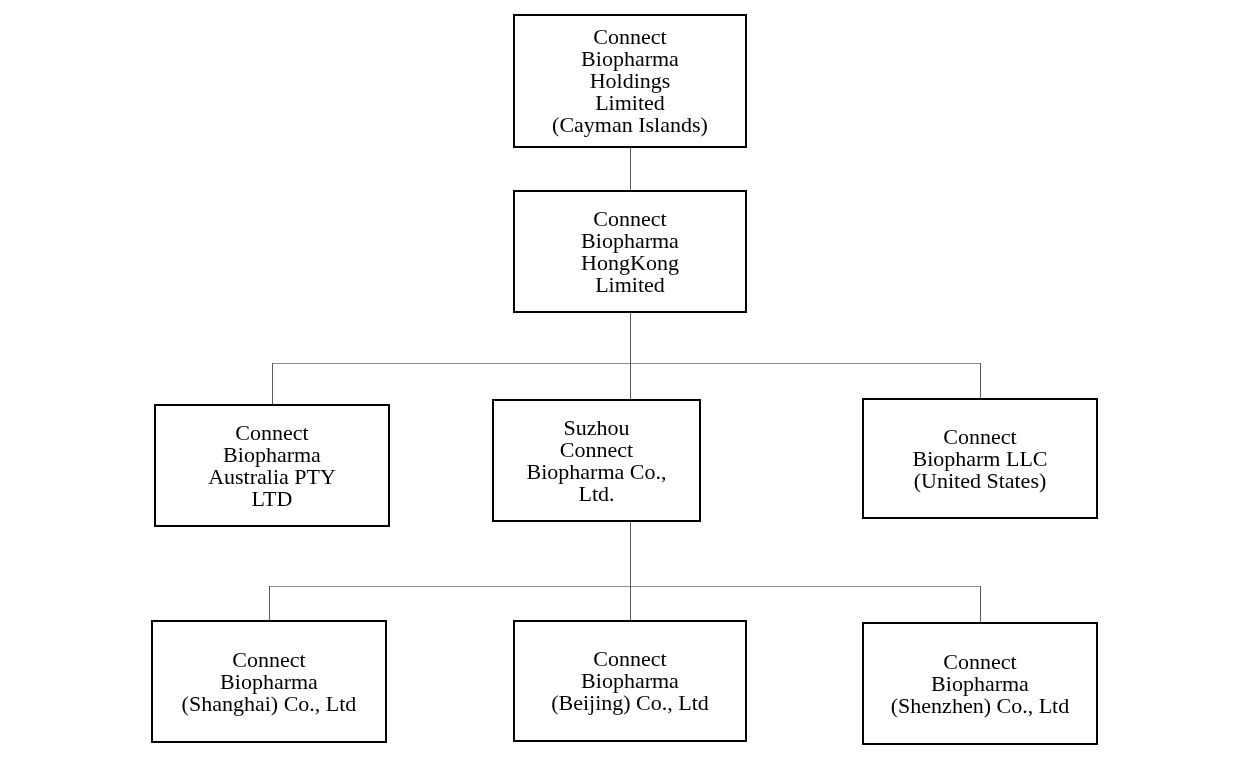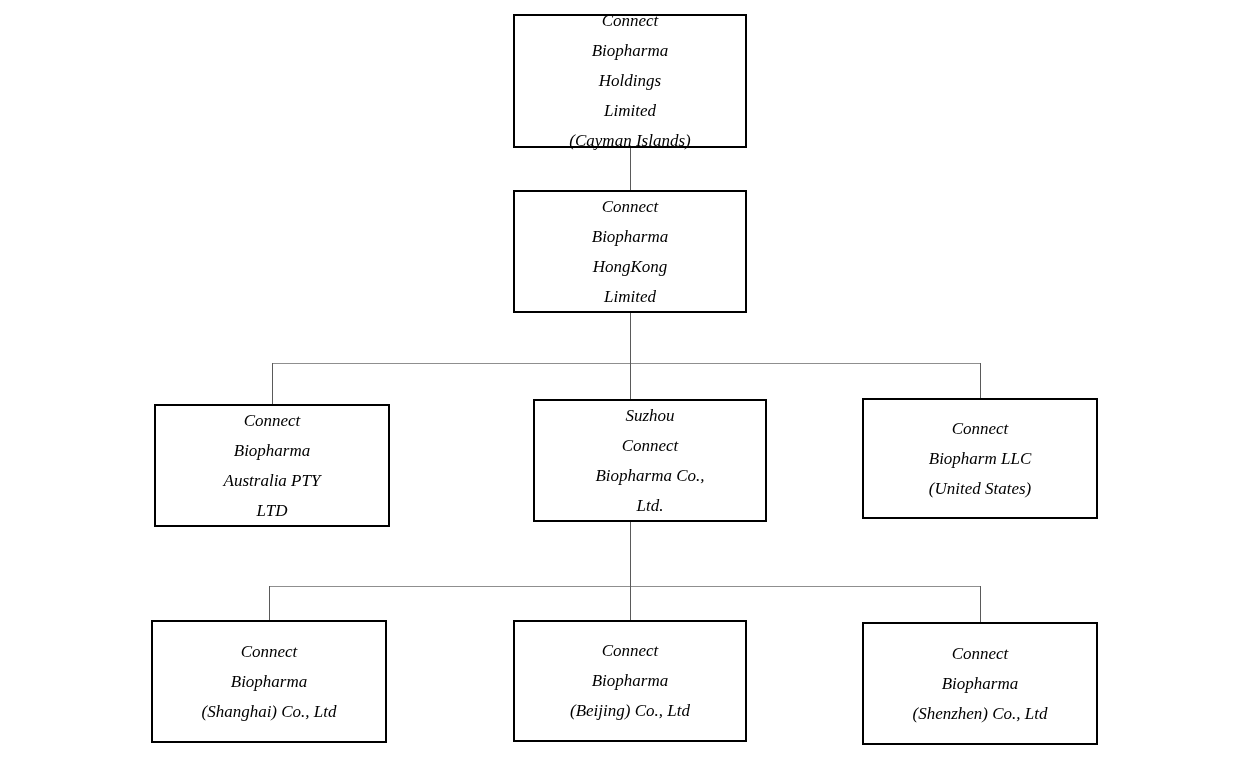--- a/index.html
+++ b/index.html
@@ -20,24 +20,23 @@
     box-sizing: border-box;
     border: 2px solid #000000;
     background: #ffffff;
     display: flex;
     align-items: center;
     justify-content: center;
     text-align: center;
   }
   .node-label {
     white-space: pre-line;
-    font-size: 17px;
-    line-height: 30px;
+    font-size: 22px;
+    line-height: 22px;
     color: #000000;
-    font-style: italic;
   }
   .vline {
     position: absolute;
     width: 1px;
     background: #5a5a5a;
   }
   .hline {
     position: absolute;
     height: 1px;
     background: #8f8f8f;
@@ -76,21 +75,21 @@
 HongKong
 Limited</div>
   </div>
 
   <div class="node" style="left:154px; top:404px; width:236px; height:123px;">
     <div class="node-label">Connect
 Biopharma
 Australia PTY
 LTD</div>
   </div>
-  <div class="node" style="left:533px; top:399px; width:234px; height:123px;">
+  <div class="node" style="left:492px; top:399px; width:209px; height:123px;">
     <div class="node-label">Suzhou
 Connect
 Biopharma Co.,
 Ltd.</div>
   </div>
   <div class="node" style="left:862px; top:398px; width:236px; height:121px;">
     <div class="node-label">Connect
 Biopharm LLC
 (United States)</div>
   </div>

